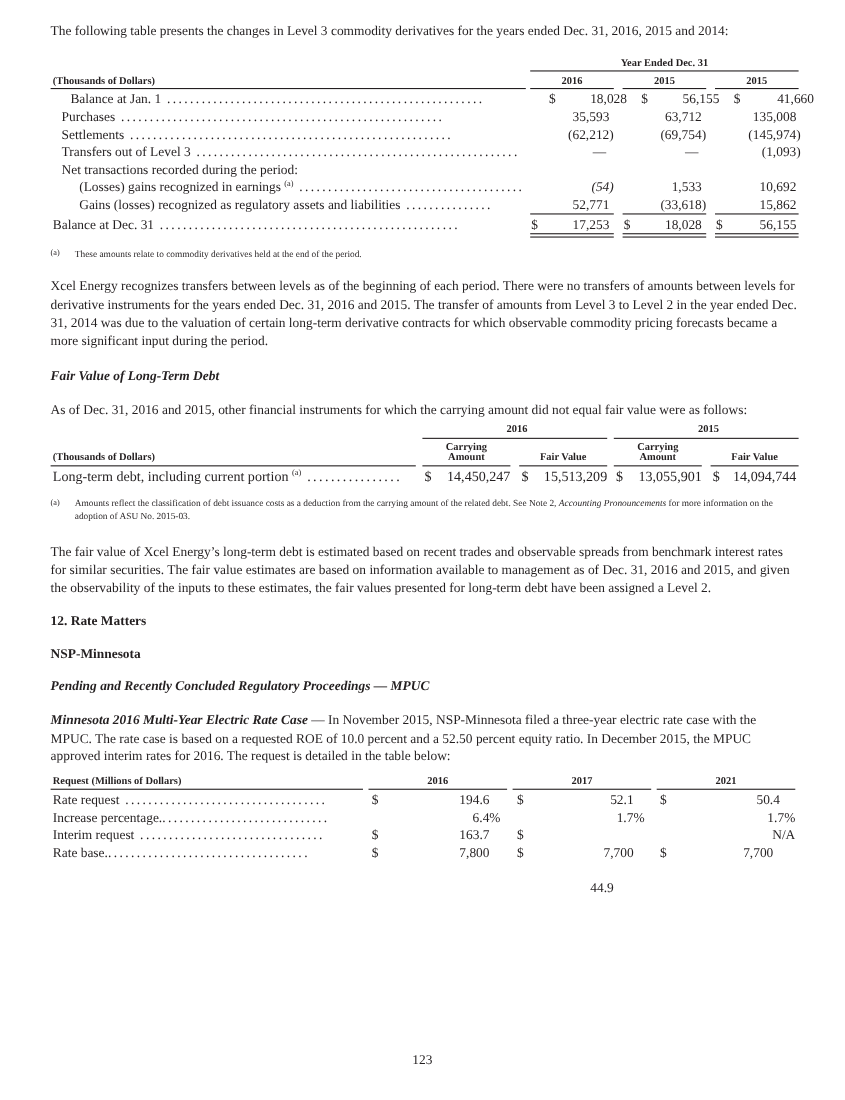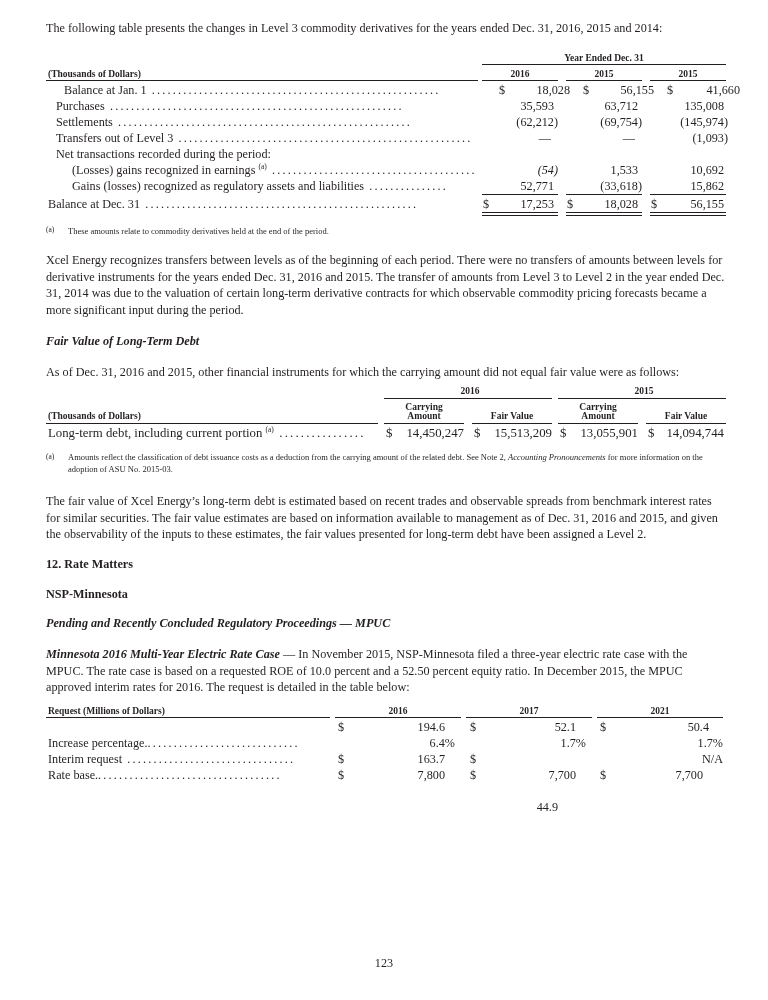--- a/index.html
+++ b/index.html
@@ -172,20 +172,21 @@
   <div class="ctr hdr" style="left:335px; width:126px; top:705px;">2016</div>
   <div class="ctr hdr" style="left:466px; width:126px; top:705px;">2017</div>
   <div class="ctr hdr" style="left:597px; width:126px; top:705px;">2021</div>
 
   <div class="rule" style="left:46px; width:284px; top:717px;"></div>
   <div class="rule" style="left:335px; width:126px; top:717px;"></div>
   <div class="rule" style="left:466px; width:126px; top:717px;"></div>
   <div class="rule" style="left:597px; width:126px; top:717px;"></div>
 
   <div class="row" style="top:719px; left:0; width:768px;">
+    <div class="lbl" style="left:48px; width:280px;"><span>Rate request</span><span class="dots"> ...................................</span></div>
     <div class="cur" style="left:338px;">$</div>
     <div class="cell" style="left:335px; width:110px;">194.6</div>
     <div class="cur" style="left:470px;">$</div>
     <div class="cell" style="left:466px; width:110px;">52.1</div>
     <div class="cur" style="left:600px;">$</div>
     <div class="cell" style="left:597px; width:112px;">50.4</div>
   </div>
 
   <div class="row" style="top:735px; left:0; width:768px;">
     <div class="lbl" style="left:48px; width:280px;"><span>Increase percentage.</span><span class="dots">.............................</span></div>

